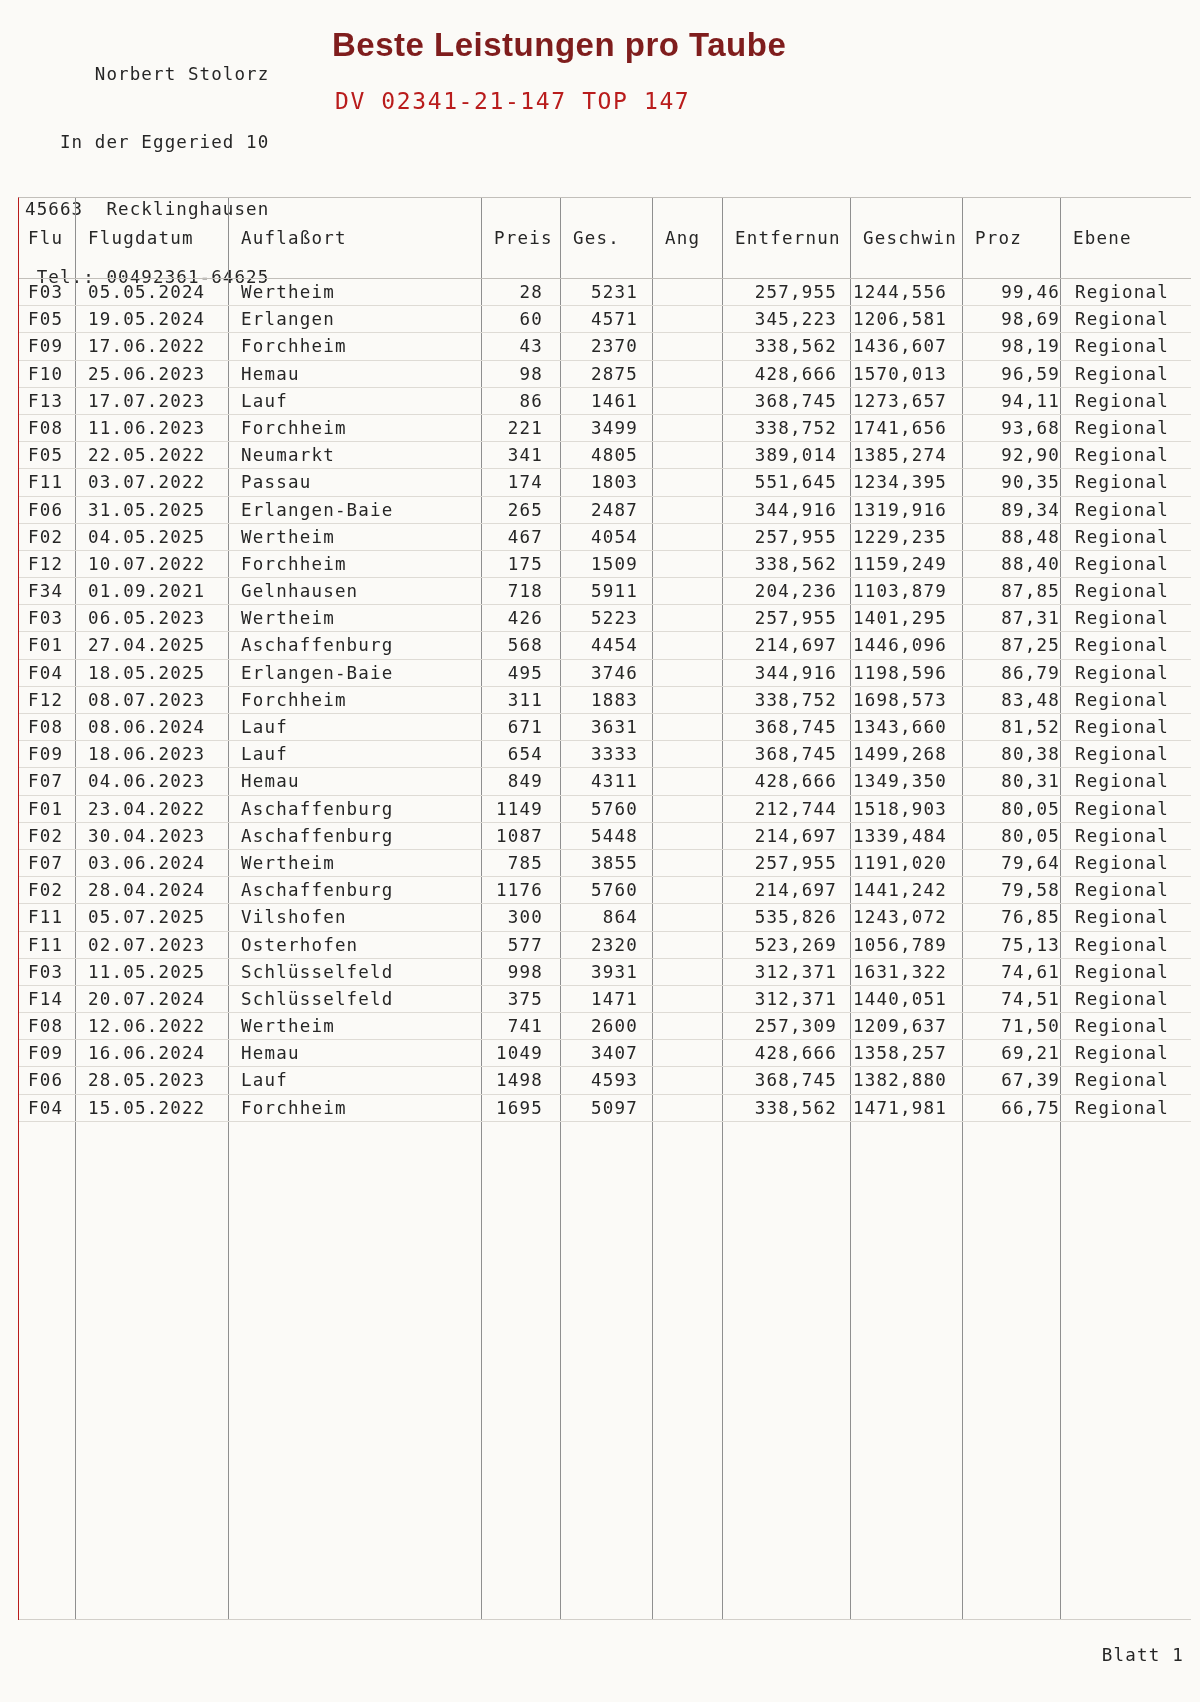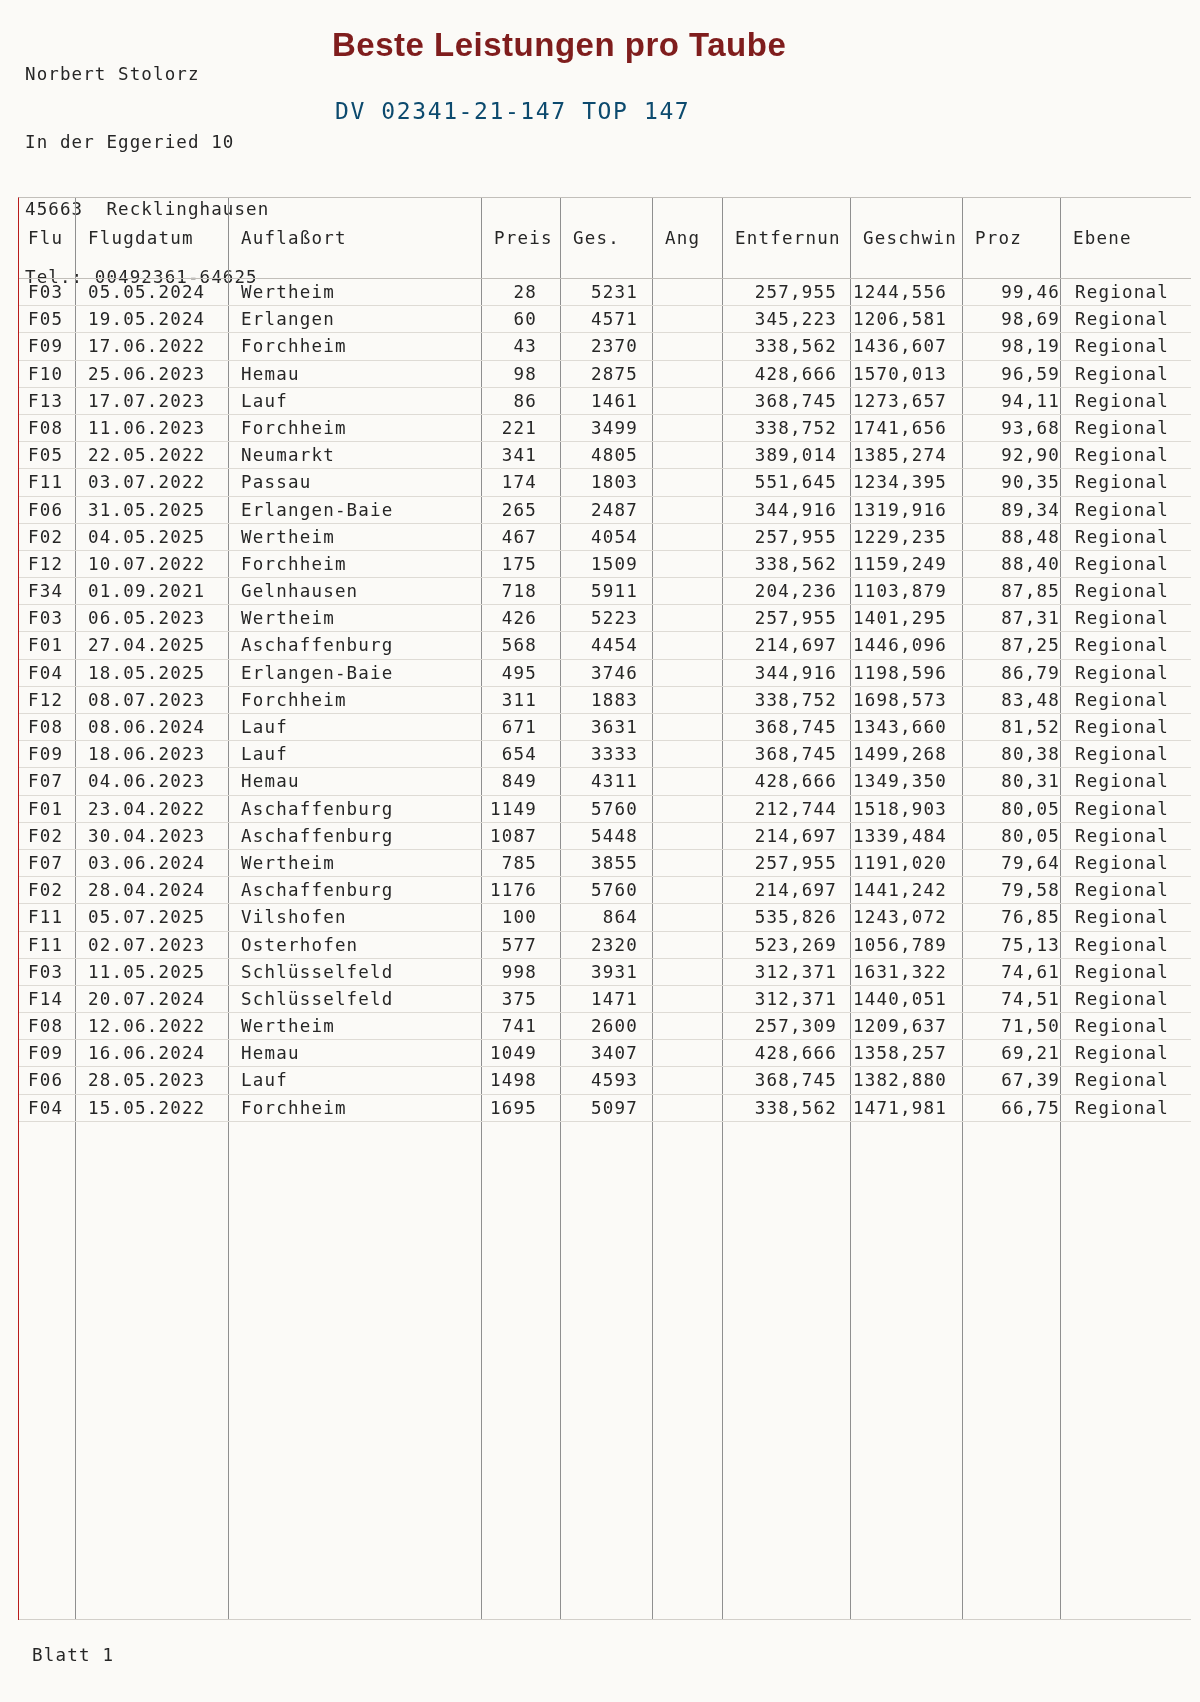--- a/index.html
+++ b/index.html
@@ -1,38 +1,38 @@
 <!DOCTYPE html>
 <html><head>
 <meta charset="utf-8">
 <style>
   html,body{margin:0;padding:0;}
   body{width:1200px;height:1702px;position:relative;background:#f6f5f2;}
   .page{position:absolute;left:0;top:0;width:1200px;height:1702px;background:#fbfaf7;overflow:hidden;}
-  .mono{font-family:"DejaVu Sans Mono","Liberation Mono",monospace;color:#262626;}
+  .mono{font-family:"DejaVu Sans Mono","Liberation Mono",monospace;color:#262626;text-align:right;}
 
   
   .address{position:absolute;left:25px;top:18px;font-size:17.5px;line-height:22.5px;letter-spacing:1.1px;white-space:pre;}
   .title{position:absolute;left:332px;top:26px;font-family:"Liberation Sans","DejaVu Sans",sans-serif;font-weight:700;font-size:33px;color:#7f1d1d;letter-spacing:.5px;margin:0;}
-  .subtitle{position:absolute;left:335px;top:88px;font-size:23px;letter-spacing:1.6px;color:#0c4a6e;white-space:pre;margin-top:10px;}
+  .subtitle{position:absolute;left:335px;top:88px;font-size:23px;letter-spacing:1.6px;color:#b91c1c;white-space:pre;}
 
   
   .table{position:absolute;left:18px;top:197px;width:1172px;border-top:1px solid #c2bfba;border-left:1px solid #b91c1c;}
   .grid{display:grid;grid-template-columns:57px 153px 253px 79px 92px 70px 128px 112px 98px 1fr;}
   .cell{border-right:1px solid #8f8f8f;overflow:hidden;white-space:pre;font-size:17.5px;letter-spacing:1.2px;display:flex;align-items:center;}
   .c9{border-right:none;}
   .thead{height:80px;border-bottom:1px solid #c2bfba;}
   .thead .cell{padding-left:12px;}
   .thead .c0{padding-left:9px;}
   .trow{height:26.2px;}
   .trow + .trow{border-top:1px solid #dedbd5;}
   .trow .cell{line-height:26.2px;}
   .c0{padding-left:9px;}
   .c1,.c2{padding-left:12px;}
-  .c3{justify-content:flex-end;padding-right:23px;}
+  .c3{justify-content:flex-end;padding-right:17px;}
   .c4{justify-content:flex-end;padding-right:14px;}
   .c6{justify-content:flex-end;padding-right:13px;}
   .c7{justify-content:flex-end;padding-right:15px;}
   .c8{justify-content:flex-end;}
   .c9{padding-left:14px;}
   .tfill{height:497px;border-top:1px solid #dedbd5;border-bottom:1px solid #d2cfca;}
   .tfill .cell{height:100%;}
 
   .footer{position:absolute;left:16px;top:1645px;width:1152px;font-size:17.5px;letter-spacing:1.2px;margin-left:16px;}
 </style>
@@ -339,21 +339,21 @@
           <div class="cell c5"></div>
           <div class="cell c6">214,697</div>
           <div class="cell c7">1441,242</div>
           <div class="cell c8">79,58</div>
           <div class="cell c9">Regional</div>
         </div>
         <div class="trow grid">
           <div class="cell c0">F11</div>
           <div class="cell c1">05.07.2025</div>
           <div class="cell c2">Vilshofen</div>
-          <div class="cell c3">100</div>
+          <div class="cell c3">300</div>
           <div class="cell c4">864</div>
           <div class="cell c5"></div>
           <div class="cell c6">535,826</div>
           <div class="cell c7">1243,072</div>
           <div class="cell c8">76,85</div>
           <div class="cell c9">Regional</div>
         </div>
         <div class="trow grid">
           <div class="cell c0">F11</div>
           <div class="cell c1">02.07.2023</div>

